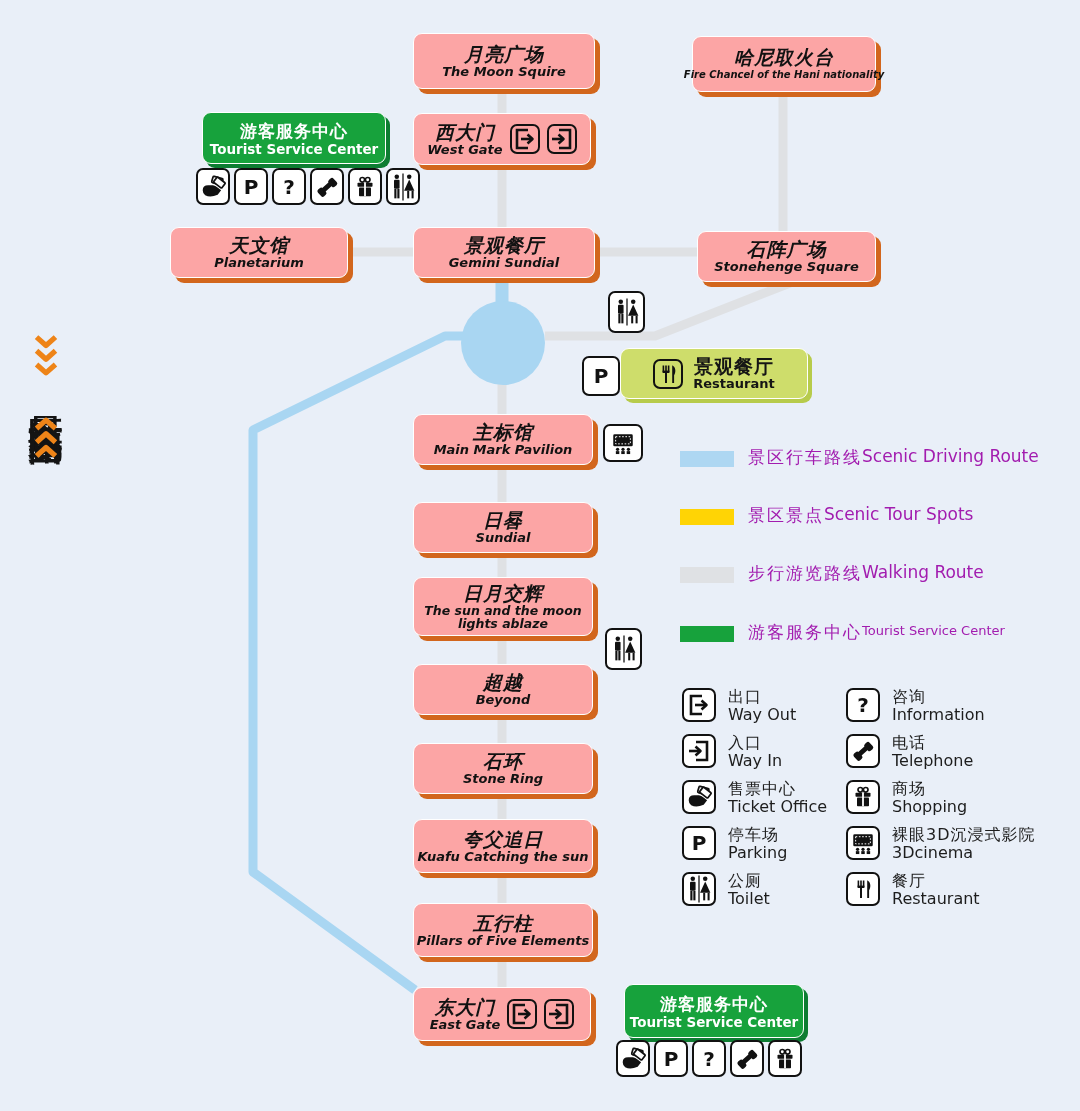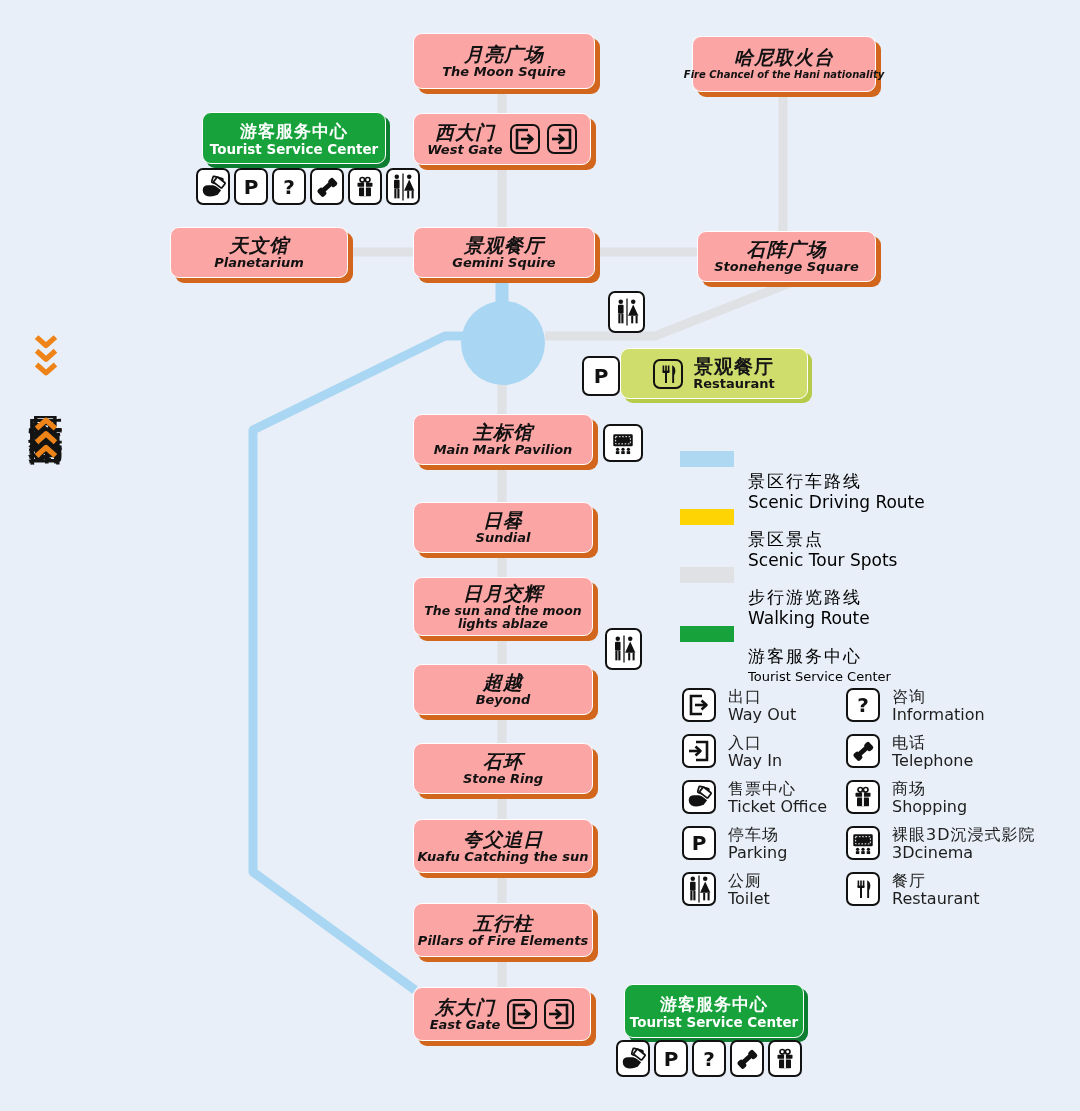--- a/index.html
+++ b/index.html
@@ -54,21 +54,21 @@
   #n-ring{left:413px;top:743px;width:178px;height:49px}
   #n-kuafu{left:413px;top:819px;width:178px;height:52px}
   #n-pill{left:413px;top:903px;width:178px;height:52px}
   #n-east{left:413px;top:987px;width:176px;height:52px}
   #n-svc-bot{left:624px;top:984px;width:178px;height:52px}
   #row-bot{left:616px;top:1040px}
 
   
   .lrow{position:absolute;left:680px;z-index:2;display:flex;gap:14px;align-items:flex-start;}
   .swatch{width:54px;height:16px;margin-top:5px;flex:none;}
-  .ltext{display:flex;flex-direction:column;color:#000000;margin-top:24px;}
+  .ltext{display:flex;flex-direction:row;color:#a21caf;}
   .lzh{font-size:17px;line-height:22px;letter-spacing:2px;white-space:nowrap;}
   .len{font-size:17px;line-height:20px;white-space:nowrap;}
   .len.small{font-size:13px;}
   #lr0{top:446px}#lr1{top:504px}#lr2{top:562px}#lr3{top:621px}
 
   
   .icol{position:absolute;z-index:2;display:flex;flex-direction:column;gap:11px;}
   #ileft{left:682px;top:688px;justify-content:center;}
   #iright{left:846px;top:688px;}
   .irow{display:flex;gap:12px;align-items:flex-start;}
@@ -202,21 +202,21 @@
         </svg>
       </span>
     </div>
 
   <div class="node ybox" id="n-plan">
     <span class="zh">天文馆</span>
     <span class="en">Planetarium</span>
   </div>
   <div class="node ybox" id="n-gem">
     <span class="zh">景观餐厅</span>
-    <span class="en">Gemini Squire</span>
+    <span class="en">Gemini Sundial</span>
   </div>
   <div class="node ybox" id="n-stone">
     <span class="zh">石阵广场</span>
     <span class="en">Stonehenge Square</span>
   </div>
   <span class="plate mapplate toiletplate" id="t-a">
       <svg width="26" height="30" viewBox="0 0 24 28">
         <line x1="12" y1="1.5" x2="12" y2="26.5" stroke="#111" stroke-width="1.2"></line>
         <g fill="#111">
           <circle cx="6.2" cy="4.4" r="2.1"></circle>
@@ -301,21 +301,21 @@
   <div class="node ybox" id="n-ring">
     <span class="zh">石环</span>
     <span class="en">Stone Ring</span>
   </div>
   <div class="node ybox" id="n-kuafu">
     <span class="zh">夸父追日</span>
     <span class="en">Kuafu Catching the sun</span>
   </div>
   <div class="node ybox" id="n-pill">
     <span class="zh">五行柱</span>
-    <span class="en">Pillars of Fire Elements</span>
+    <span class="en">Pillars of Five Elements</span>
   </div>
   <div class="node ybox" id="n-east">
     <div class="gaterow">
       <div class="gatecol">
         <span class="zh">东大门</span>
         <span class="en">East Gate</span>
       </div>
       <span class="plate onyellow">
           <svg width="24" height="24" viewBox="0 0 24 24">
             <path d="M15 3 H4 V21 H15" fill="none" stroke="#111" stroke-width="2.6"></path>

